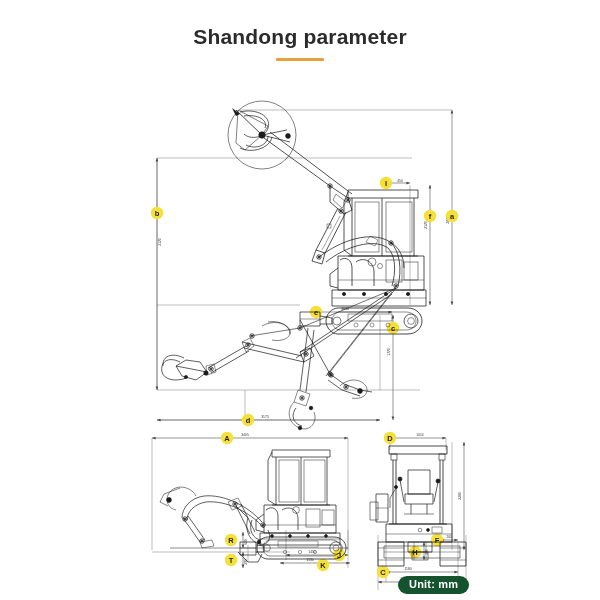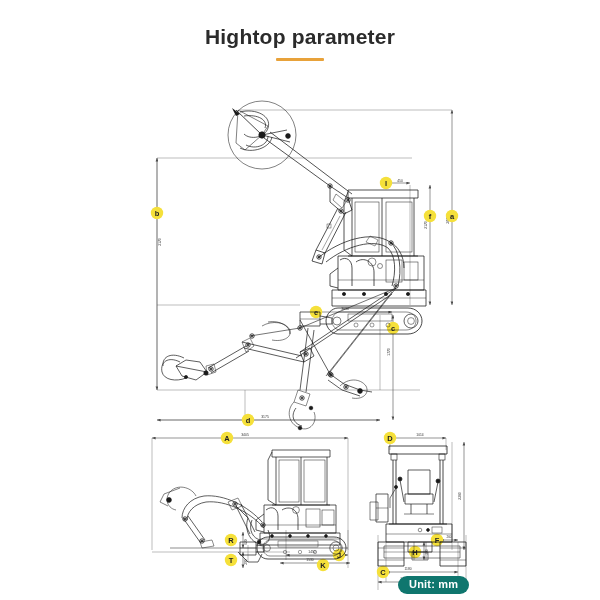--- a/index.html
+++ b/index.html
@@ -52,35 +52,35 @@
     width: 600px;
     height: 510px;
   }
   #drawing-svg { display: block; }
 
   
   #unit-badge {
     position: absolute;
     left: 398px;
     top: 576px;
-    background: #0f766e;
+    background: #14532d;
     color: #ffffff;
     font-size: 11px;
     font-weight: bold;
     padding: 3px 11px 4px 11px;
     border-radius: 11px;
     letter-spacing: 0.2px;
     line-height: 1;
   }
 </style>
 </head>
 <body>
 
 <div id="header">
-  <h1 id="page-title">Hightop parameter</h1>
+  <h1 id="page-title">Shandong parameter</h1>
   <div id="title-rule"></div>
 </div>
 
 <div id="drawing-wrap">
 <svg id="drawing-svg" width="600" height="510" viewBox="0 0 600 510" xmlns="http://www.w3.org/2000/svg">
   <defs>
     <marker id="ar" markerWidth="7" markerHeight="7" refX="6" refY="2.4" orient="auto">
       <path d="M0,0 L6,2.4 L0,4.8 z" fill="#4d4d4d"></path>
     </marker>
     <marker id="arS" markerWidth="7" markerHeight="7" refX="0" refY="2.4" orient="auto">

